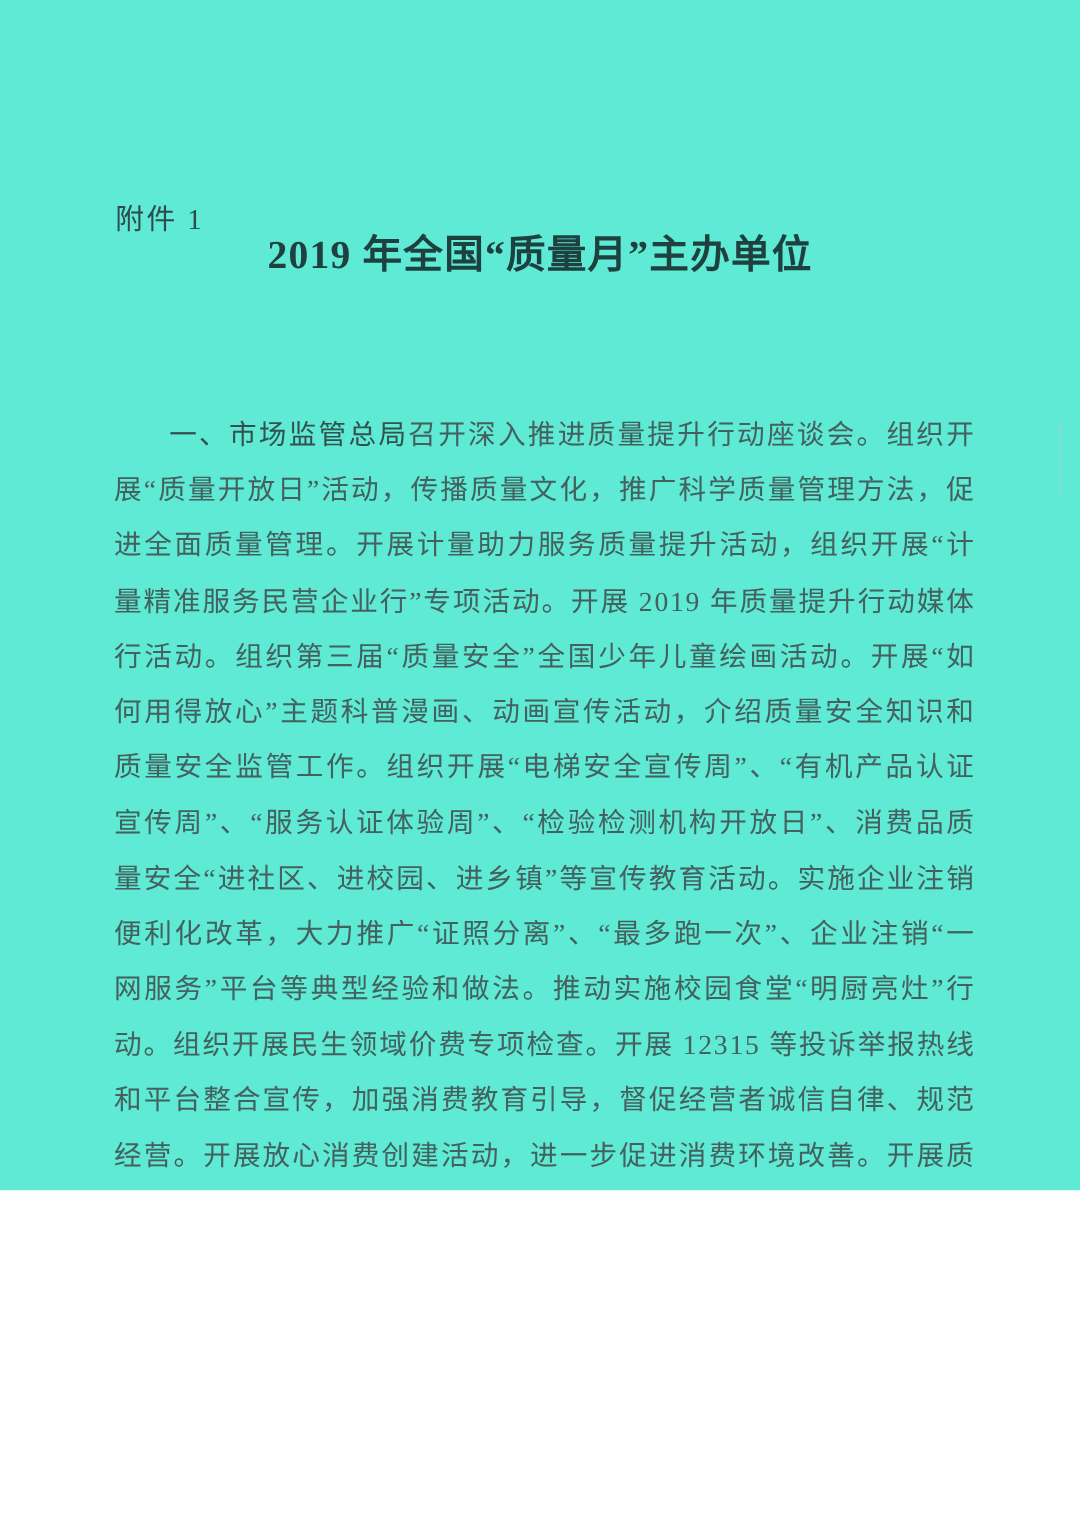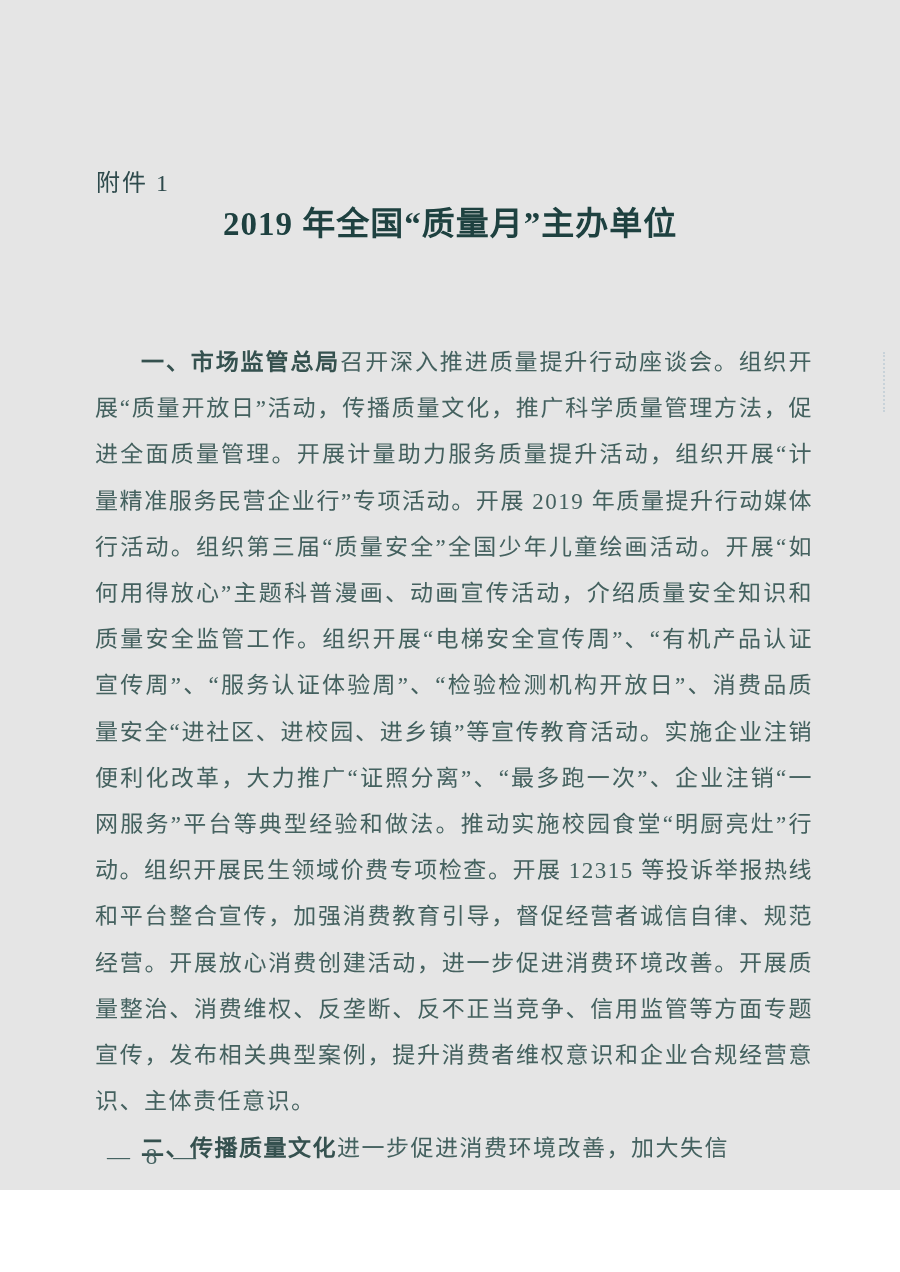--- a/index.html
+++ b/index.html
@@ -3,38 +3,38 @@
 <meta charset="utf-8">
 <style>
   html, body {
     margin: 0;
     padding: 0;
     background: #ffffff;
   }
   .page {
     position: relative;
     width: 900px;
-    height: 1190px;
-    background: #e5e5e5;
+    height: 992px;
+    background: #5eead4;
     overflow: hidden;
     font-family: "Liberation Serif", serif;
   }
   .attachment-label {
     position: absolute;
     left: 96px;
     top: 163px;
     font-size: 24px;
     letter-spacing: 2px;
     color: #2e4a4c;
   }
   .doc-title {
     position: absolute;
     left: 0;
     right: 0;
-    top: 201px;
+    top: 190px;
     text-align: center;
     font-size: 33px;
     font-weight: 700;
     line-height: 47px;
     letter-spacing: 1px;
     color: #1e4140;
   }
   .doc-body {
     position: absolute;
     left: 95px;
@@ -45,21 +45,21 @@
     letter-spacing: 1.5px;
     color: #44615f;
     text-align: justify;
     text-justify: inter-character;
   }
   .doc-body p {
     margin: 0;
     text-indent: 2em;
   }
   .para-lead {
-    font-weight: 700;
+    font-weight: 400;
     color: #35514f;
     font-family: "Liberation Sans", sans-serif;
     margin-top: 36px;
   }
   .page-number {
     position: absolute;
     left: 107px;
     top: 1144px;
     font-size: 23px;
     letter-spacing: 5px;

